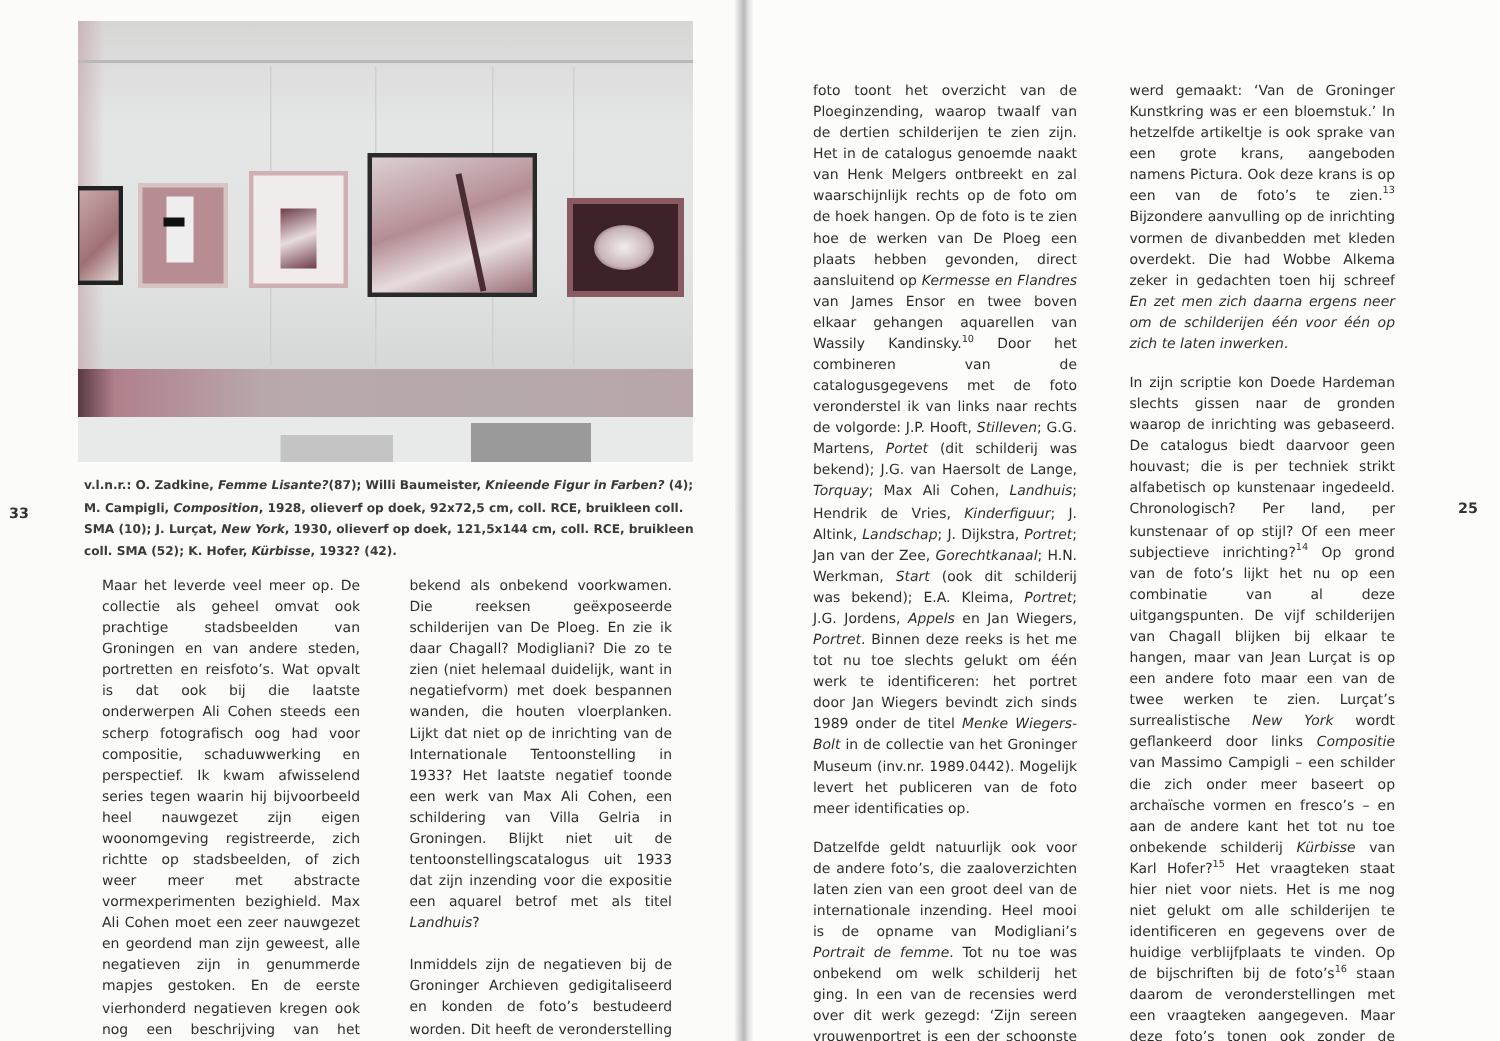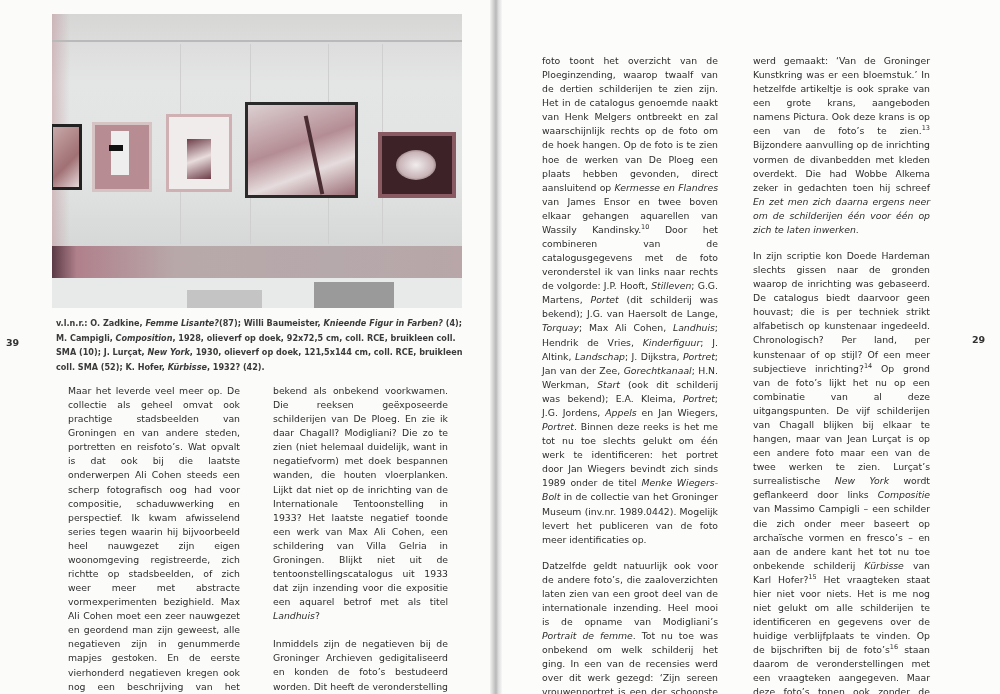--- a/index.html
+++ b/index.html
@@ -56,22 +56,22 @@
   .c3 { left:530px; top:42px;  width:200px; }
   .c4 { left:741px; top:42px;  width:201px; }
 </style>
 </head>
 <body>
 
 <div class="page page-left"></div>
 <div class="page page-right"></div>
 <div class="gutter"></div>
 
-<span class="pagenum pn-left">39</span>
-<span class="pagenum pn-right">29</span>
+<span class="pagenum pn-left">33</span>
+<span class="pagenum pn-right">25</span>
 
 <div class="photo" title="Exhibition wall with five framed paintings (Zadkine, Baumeister, Campigli, Lurçat, Hofer)">
   <div class="wall"></div>
   <div class="wall-left-tint"></div>
   <div class="rail"></div>
   <div class="seam" style="left:128px"></div>
   <div class="seam" style="left:198px"></div>
   <div class="seam" style="left:276px"></div>
   <div class="seam" style="left:330px"></div>
   <div class="painting p1"></div>

